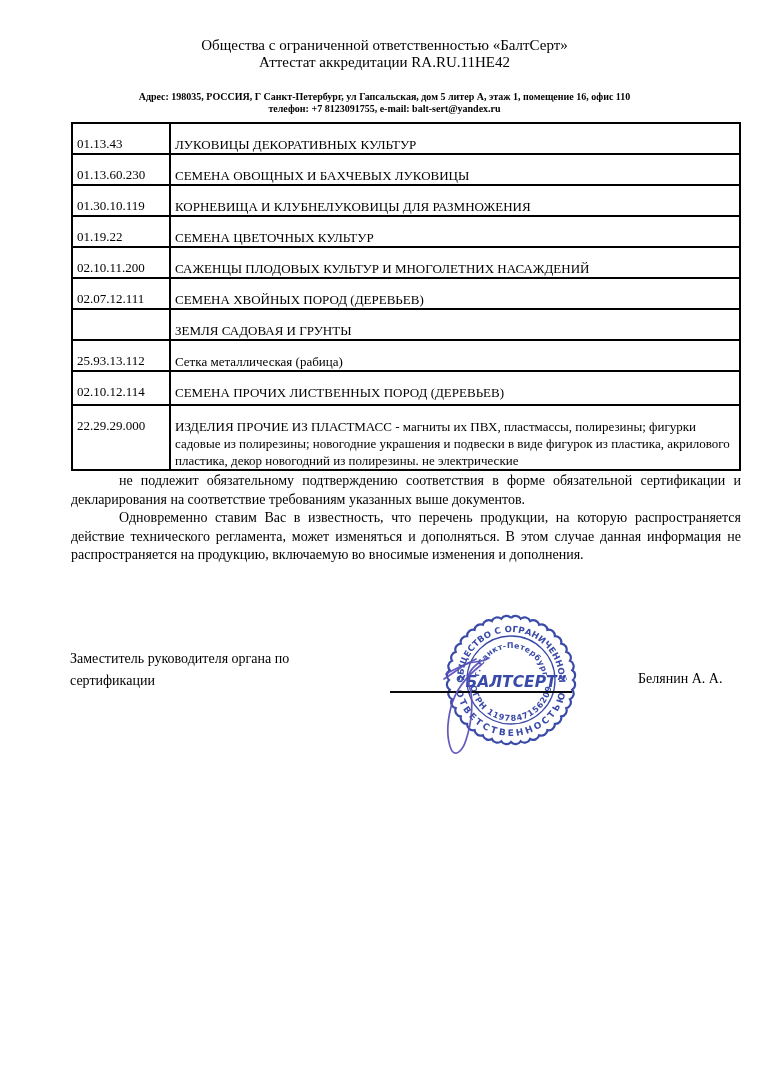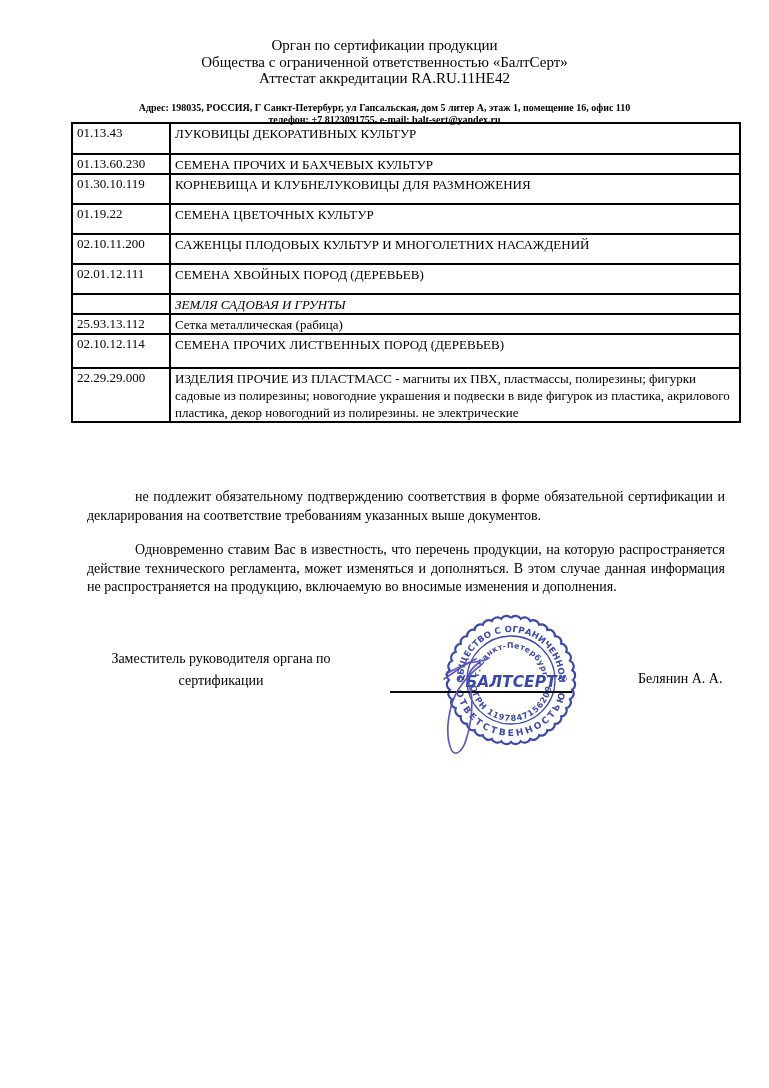--- a/index.html
+++ b/index.html
@@ -18,49 +18,49 @@
     color:var(--text);
     overflow:hidden;
   }
   
   .letterhead{
     position:absolute;top:37px;left:0;right:0;
     text-align:center;
   }
   .letterhead .big{font-size:15px;line-height:16.5px;}
   .letterhead .small{font-size:10px;font-weight:bold;line-height:12px;}
-  .letterhead .small.first{margin-top:15px;font-family:Liberation Serif, serif;}
+  .letterhead .small.first{margin-top:21px;font-family:Liberation Serif, serif;}
   
   table.codes{
     position:absolute;left:71px;top:122px;width:670px;
     border-collapse:collapse;table-layout:fixed;
     font-size:13px;line-height:16px;
   }
   table.codes td{
     border:2px solid #000;
     vertical-align:top;
-    padding:1px 4px 0 4px;
+    padding:12px 4px 0 4px;
     overflow:hidden;
   }
   table.codes col.c1{width:98px;}
   tr.h31{height:31px;} tr.h17{height:17px;} tr.h30{height:30px;}
-  tr.h18{height:18px;font-style:italic;} tr.h28{height:15px;} tr.h22{height:34px;}
+  tr.h18{height:18px;} tr.h28{height:15px;} tr.h22{height:34px;}
   tr.h70{height:50px;}
   td.desc{line-height:17px;}
   
   .bodytext{
     position:absolute;left:71px;top:472px;width:670px;
     font-size:14px;line-height:18.5px;
     text-align:justify;
   }
-  .bodytext p{margin:16px;text-indent:48px;}
+  .bodytext p{margin:0;text-indent:48px;}
   
   .sig-role{
-    position:absolute;left:76px;top:648px;width:290px;
-    font-size:14px;line-height:22px;text-align:center;
+    position:absolute;left:70px;top:648px;width:290px;
+    font-size:14px;line-height:22px;
   }
   .sig-name{
     position:absolute;left:638px;top:671px;
     font-size:14px;
   }
   .sig-line{
     position:absolute;left:390px;top:691px;width:182px;height:2px;
     background:#0a0a0a;
     z-index:3;
   }
@@ -82,55 +82,54 @@
     z-index:4;pointer-events:none;
   }
   .handsig path{fill:none;stroke:var(--ink);stroke-width:1.7;stroke-linecap:round;opacity:.95;}
 </style>
 </head>
 <body>
 
 <div class="page">
 
   <div class="letterhead">
-    <div class="big">Орган по сертификации продукции</div>
     <div class="big">Общества с ограниченной ответственностью «БалтСерт»</div>
     <div class="big">Аттестат аккредитации RA.RU.11НЕ42</div>
     <div class="small first">Адрес: 198035, РОССИЯ, Г Санкт-Петербург, ул Гапсальская, дом 5 литер А, этаж 1, помещение 16, офис 110</div>
     <div class="small">телефон: +7 8123091755, e-mail: balt-sert@yandex.ru</div>
   </div>
 
   <table class="codes">
     <colgroup>
         <col class="c1">
         <col>
       </colgroup>
     <tbody>
       <tr class="h31">
         <td>01.13.43</td>
         <td class="desc">ЛУКОВИЦЫ ДЕКОРАТИВНЫХ КУЛЬТУР</td>
       </tr>
       <tr class="h17">
         <td>01.13.60.230</td>
-        <td class="desc">СЕМЕНА ПРОЧИХ И БАХЧЕВЫХ КУЛЬТУР</td>
+        <td class="desc">СЕМЕНА ОВОЩНЫХ И БАХЧЕВЫХ ЛУКОВИЦЫ</td>
       </tr>
       <tr class="h30">
         <td>01.30.10.119</td>
         <td class="desc">КОРНЕВИЩА И КЛУБНЕЛУКОВИЦЫ ДЛЯ РАЗМНОЖЕНИЯ</td>
       </tr>
       <tr class="h30">
         <td>01.19.22</td>
         <td class="desc">СЕМЕНА ЦВЕТОЧНЫХ КУЛЬТУР</td>
       </tr>
       <tr class="h30">
         <td>02.10.11.200</td>
         <td class="desc">САЖЕНЦЫ ПЛОДОВЫХ КУЛЬТУР И МНОГОЛЕТНИХ НАСАЖДЕНИЙ</td>
       </tr>
       <tr class="h30">
-        <td>02.01.12.111</td>
+        <td>02.07.12.111</td>
         <td class="desc">СЕМЕНА ХВОЙНЫХ ПОРОД (ДЕРЕВЬЕВ)</td>
       </tr>
       <tr class="h18">
         <td></td>
         <td class="desc">ЗЕМЛЯ САДОВАЯ И ГРУНТЫ</td>
       </tr>
       <tr class="h28">
         <td>25.93.13.112</td>
         <td class="desc">Сетка металлическая (рабица)</td>
       </tr>

